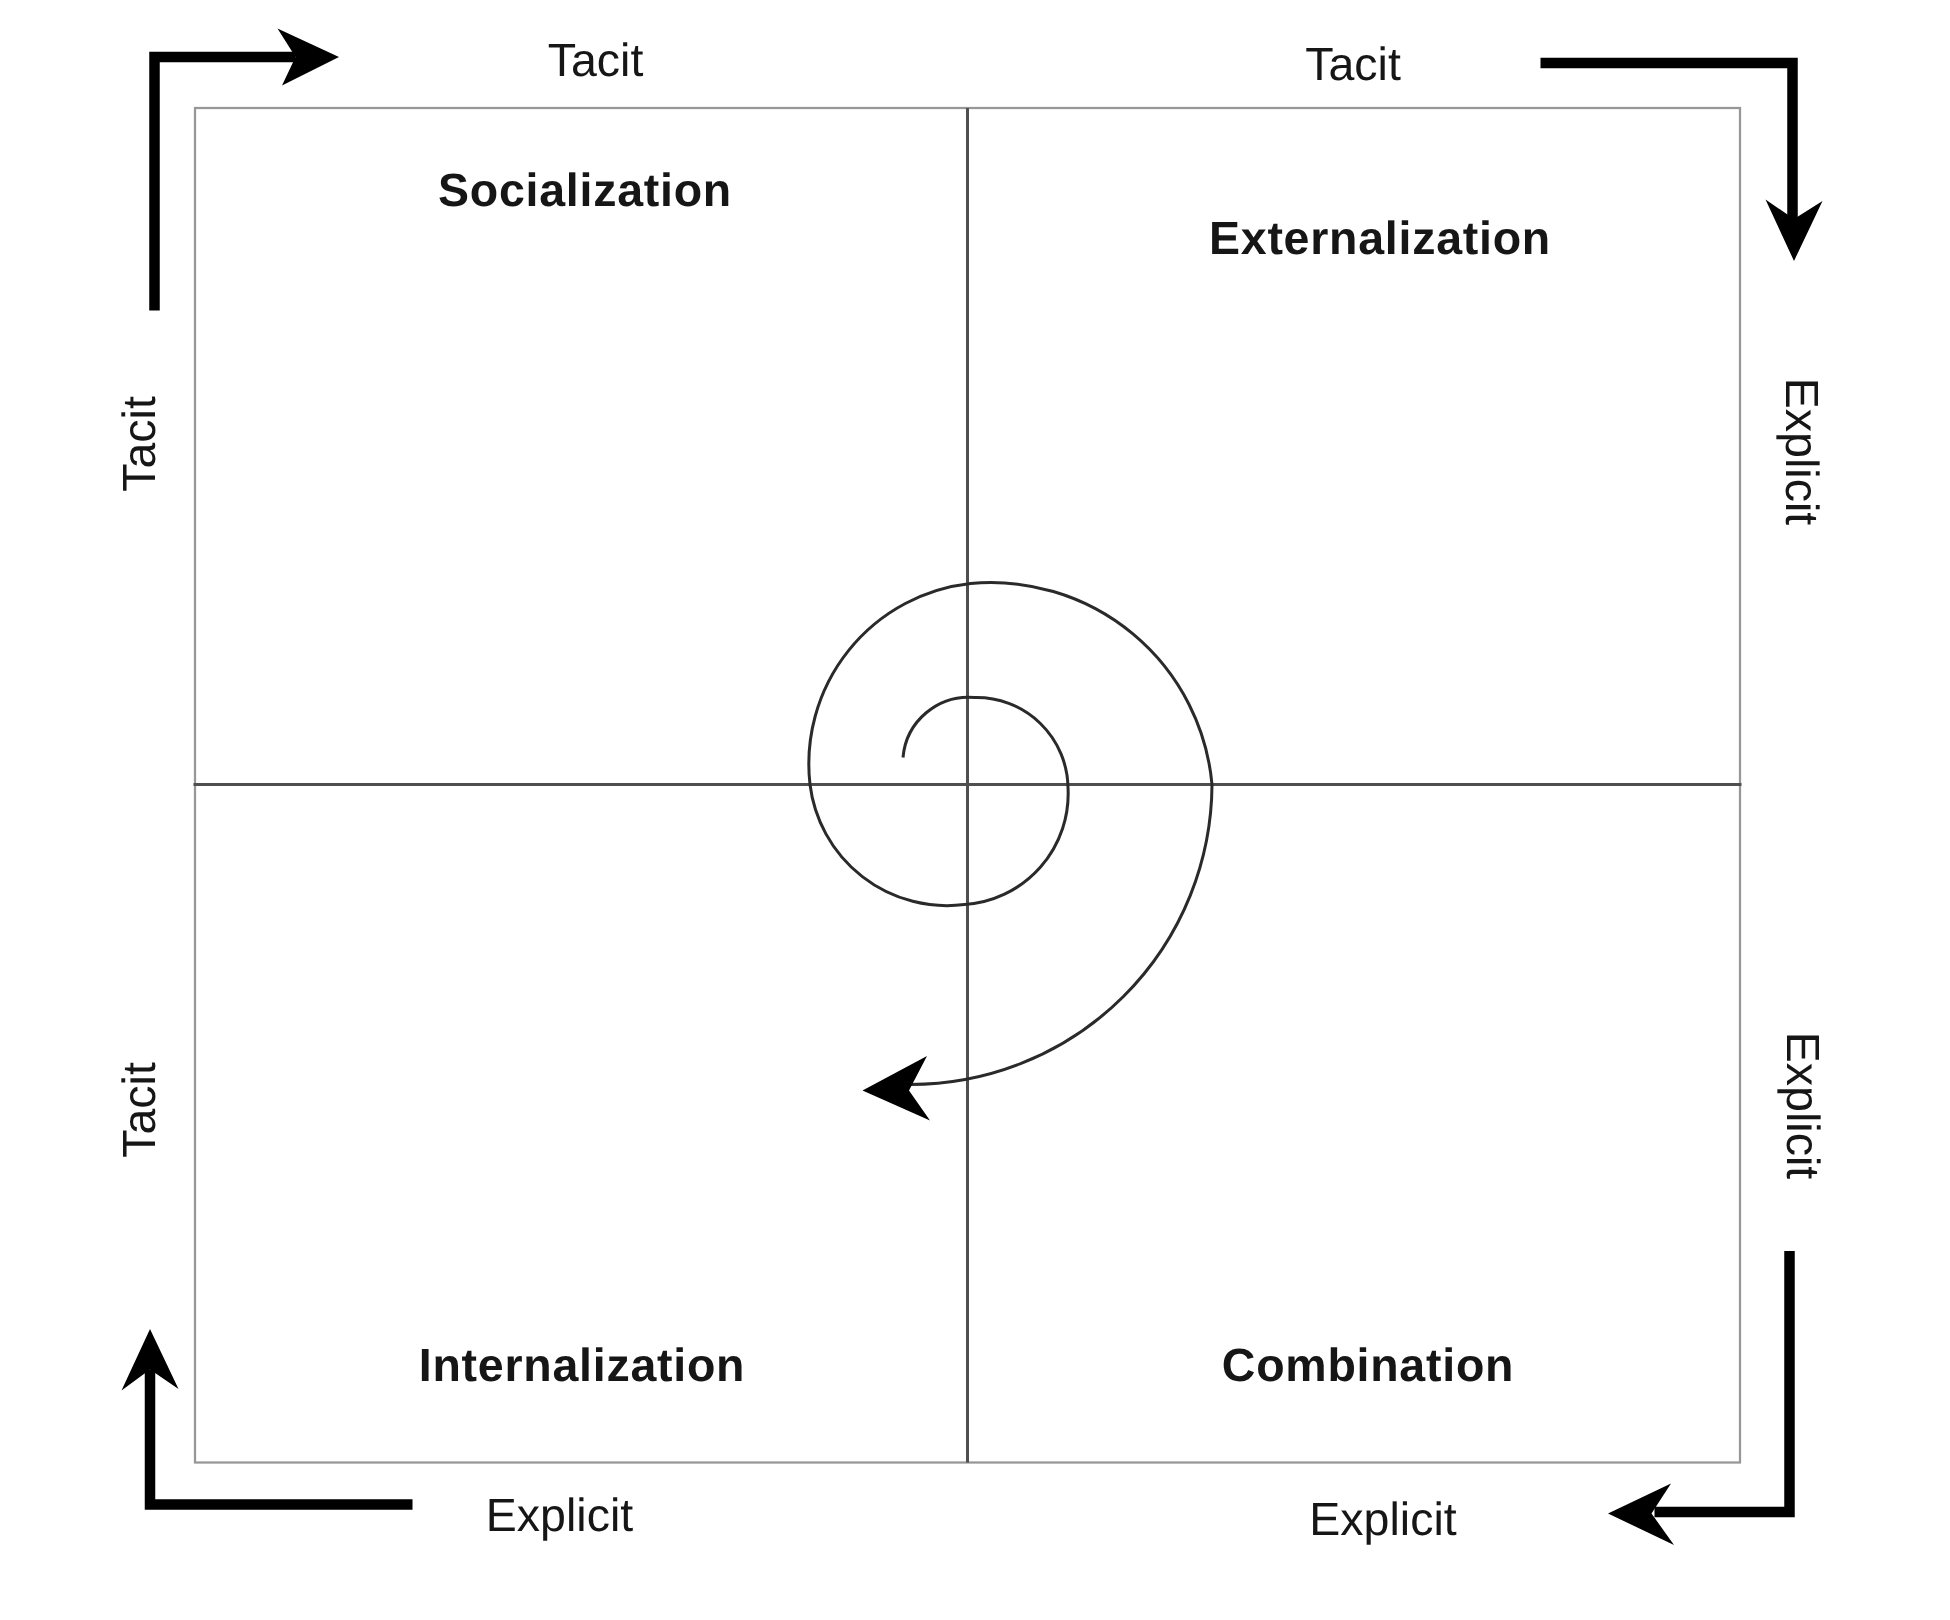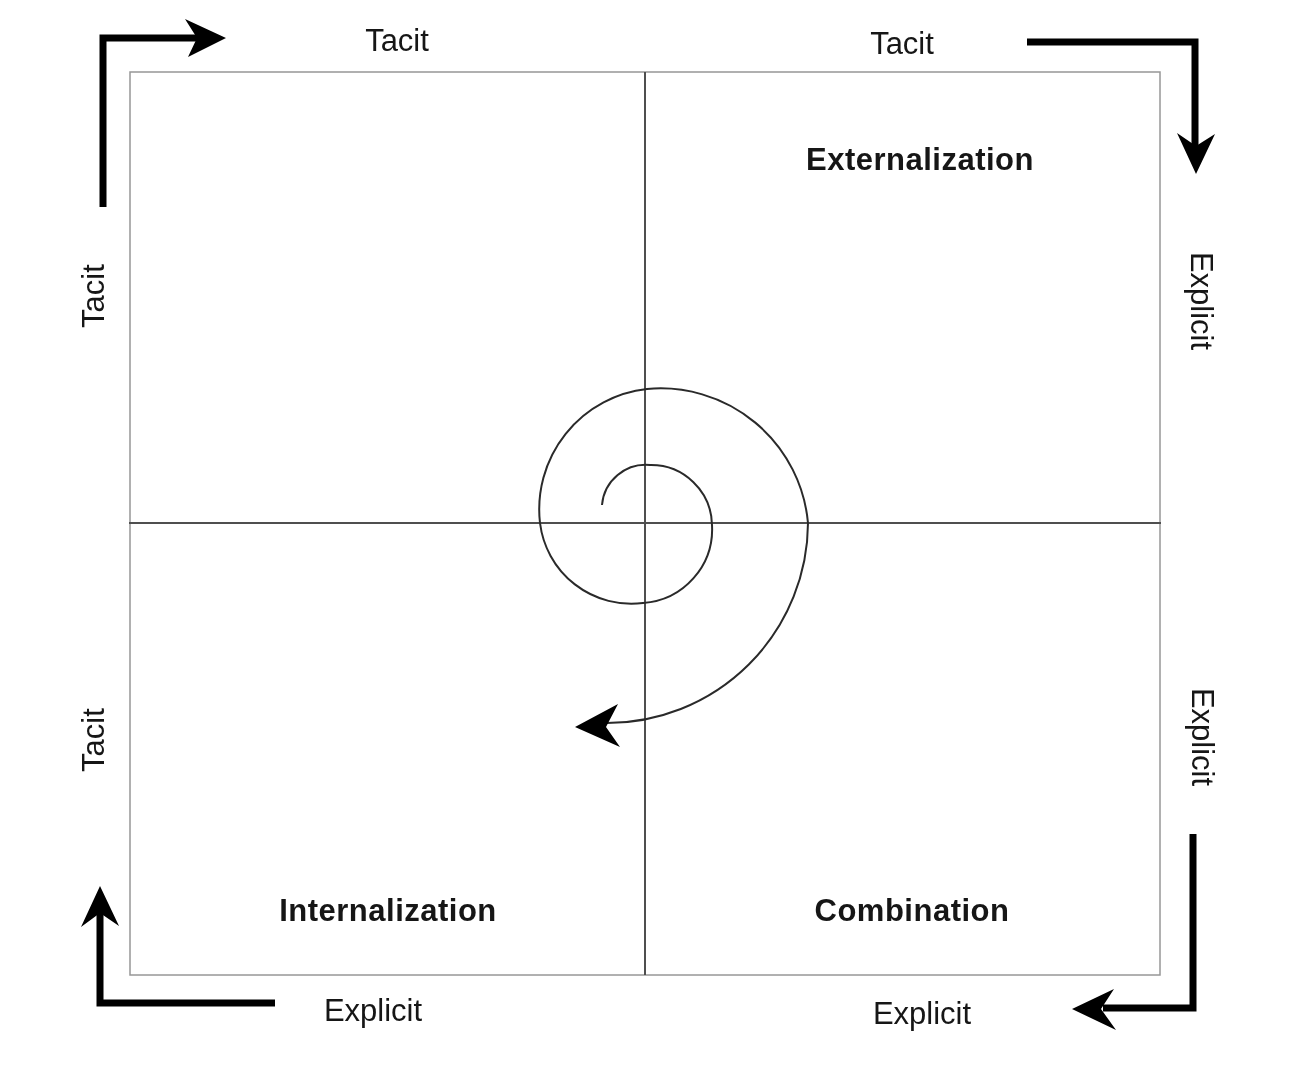--- a/index.html
+++ b/index.html
@@ -67,20 +67,21 @@
     <path d="M 1027 42 L 1195 42 L 1195 146" fill="none" stroke="#000000" stroke-width="7" stroke-linejoin="miter"></path>
     <polygon points="1196,174 1177,133 1196,146 1215,134" fill="#000000"></polygon>
 
     <path d="M 275 1003 L 100 1003 L 100 913" fill="none" stroke="#000000" stroke-width="7" stroke-linejoin="miter"></path>
     <polygon points="100,886 81,927 100,913 119,926" fill="#000000"></polygon>
 
     <path d="M 1193 834 L 1193 1008 L 1103 1008" fill="none" stroke="#000000" stroke-width="7" stroke-linejoin="miter"></path>
     <polygon points="1072,1009 1114,989 1101,1009 1116,1030" fill="#000000"></polygon>
   </svg>
 
+  <div class="label qlabel ctr" style="left:390px; top:127px;">Socialization</div>
   <div class="label qlabel ctr" style="left:920px; top:127px;margin-top:32px;">Externalization</div>
   <div class="label qlabel ctr" style="left:388px; top:910px;">Internalization</div>
   <div class="label qlabel ctr" style="left:912px; top:910px;">Combination</div>
 
   <div class="label elabel ctr" style="left:397px; top:40px;">Tacit</div>
   <div class="label elabel ctr" style="left:902px; top:43px;">Tacit</div>
 
   <div class="label elabel ctr" style="left:373px; top:1010px;">Explicit</div>
   <div class="label elabel ctr" style="left:922px; top:1013px;">Explicit</div>
 

